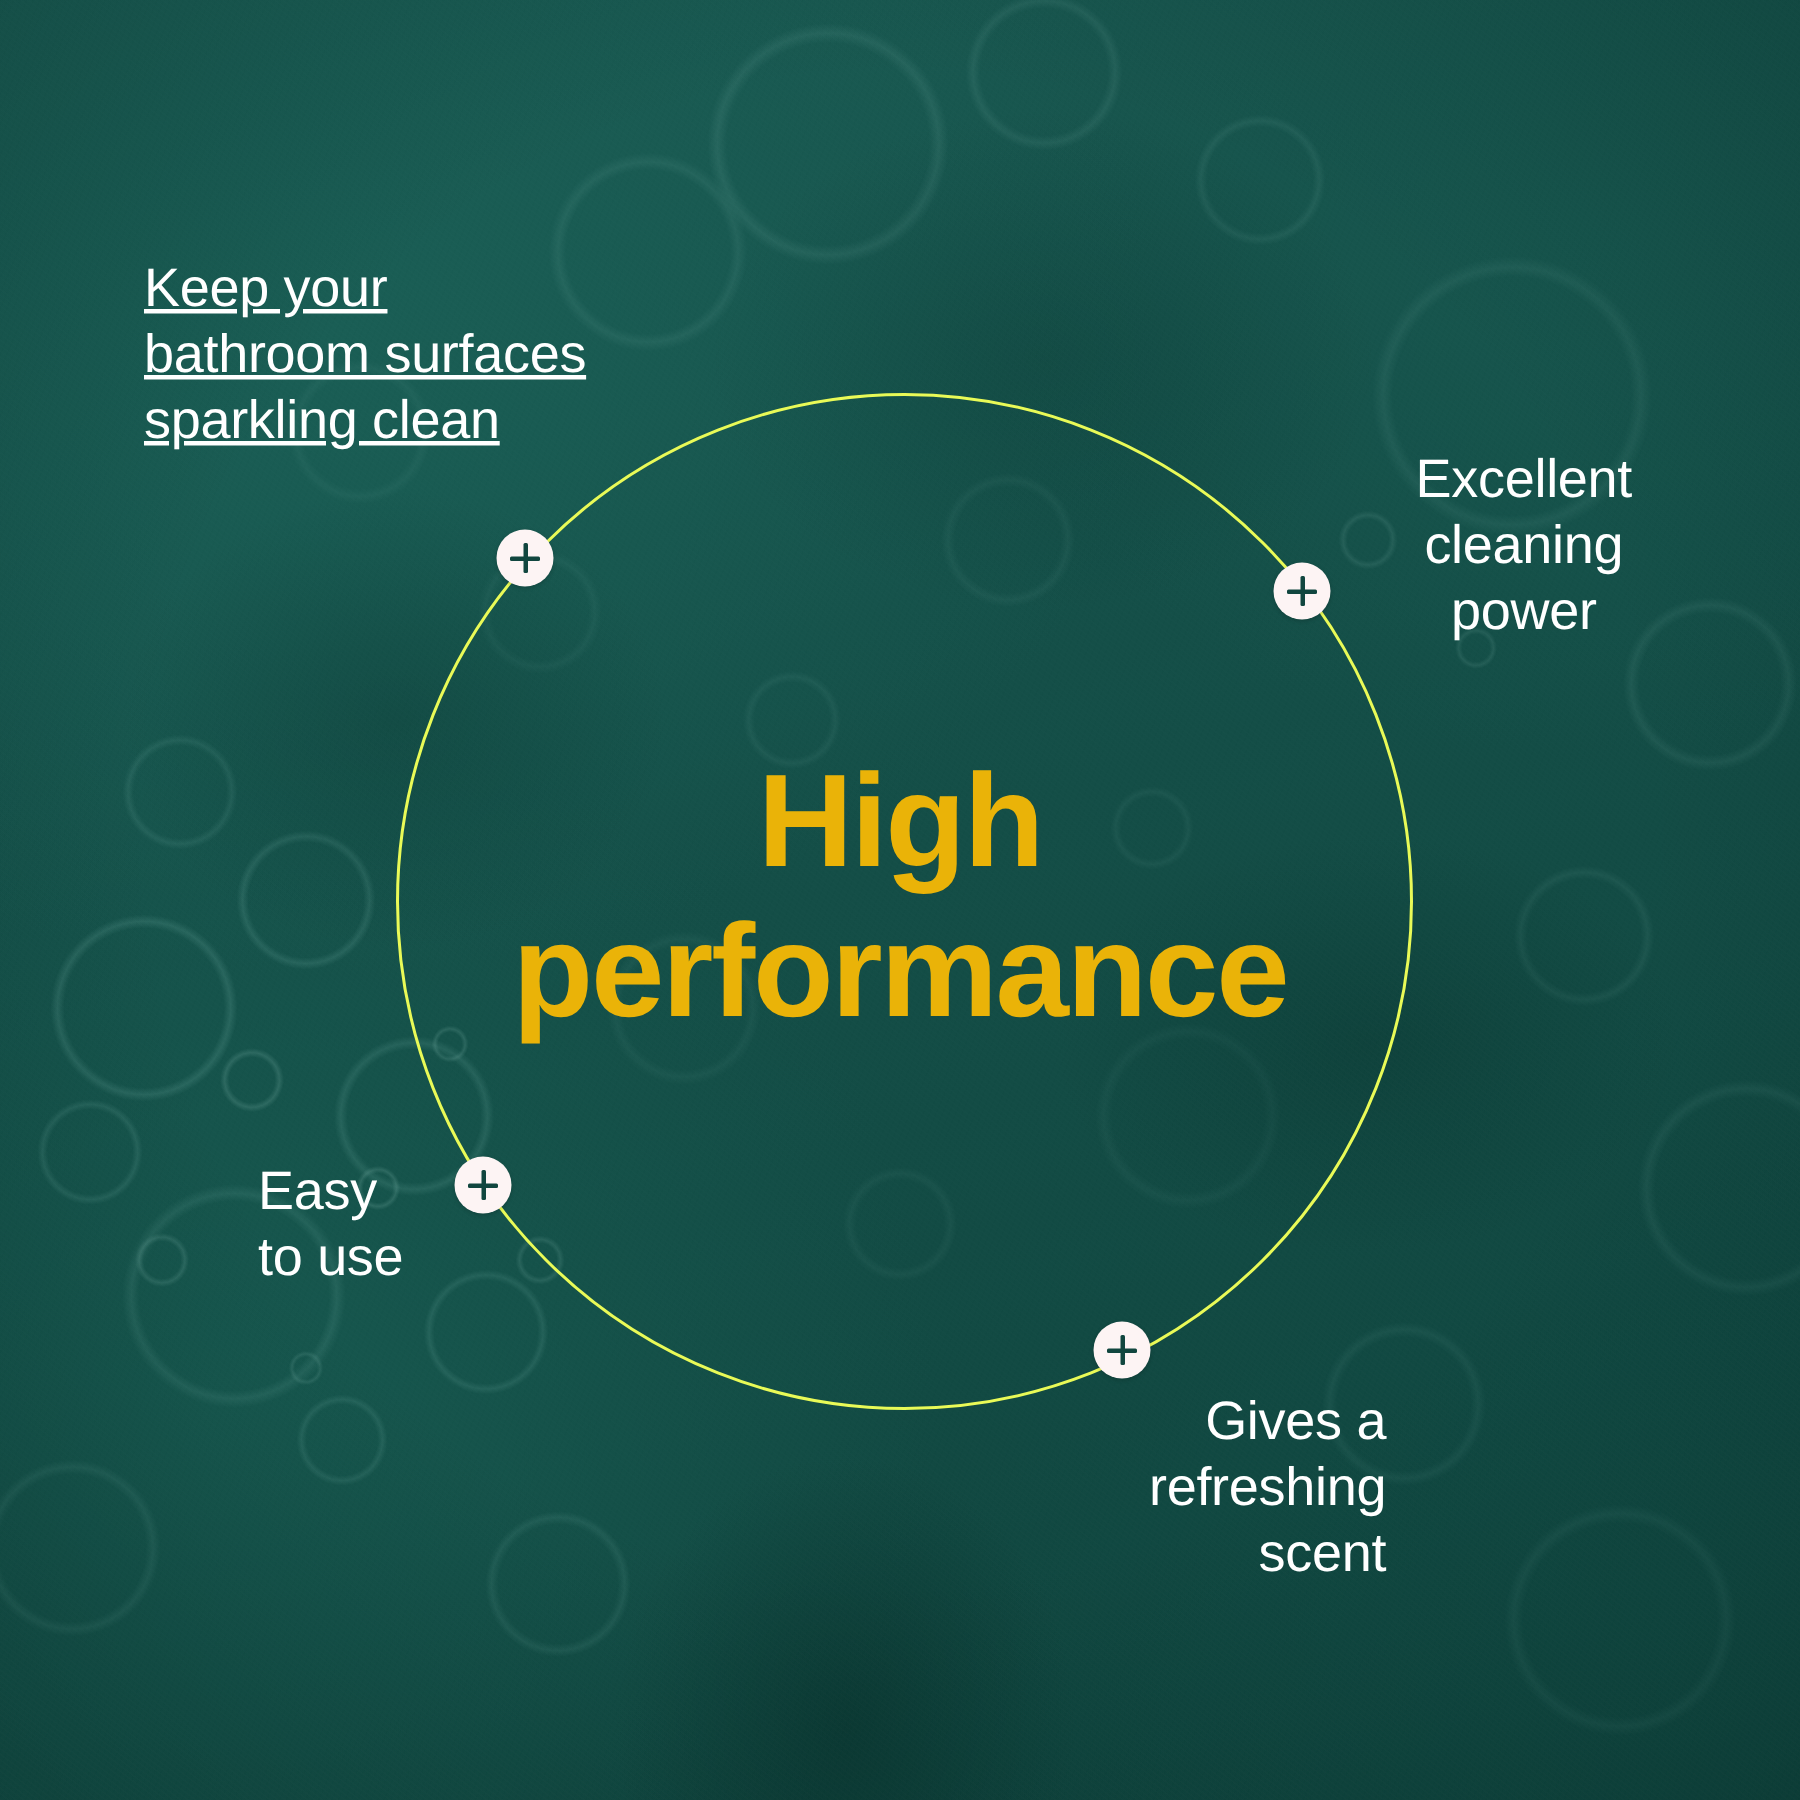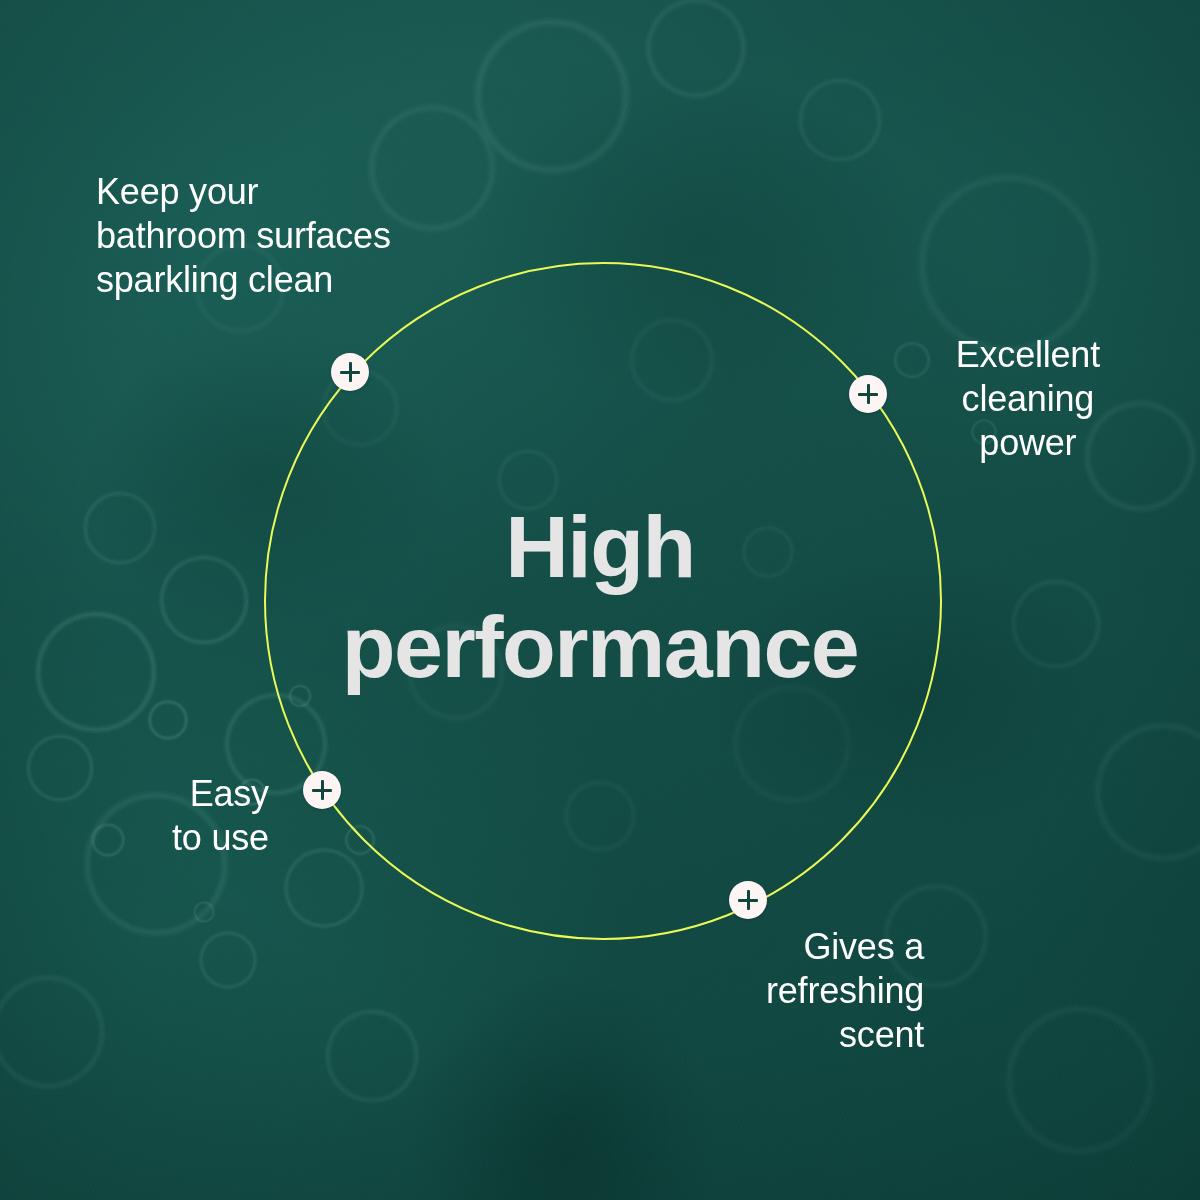--- a/index.html
+++ b/index.html
@@ -126,23 +126,23 @@
   
   .feature-label {
     position: absolute;
     color: #ffffff;
     font-size: 36px;
     line-height: 44px;
     font-weight: 400;
     letter-spacing: -.2px;
     white-space: pre-line;
   }
-  #label-surfaces { left: 96px;  top: 170px; text-align: left; }
-  #label-power    { right: 100px; top: 297px; text-align: center; margin-top: 36px; }
-  #label-easy     { left: 172px; top: 772px; text-align: right; }
+  #label-surfaces { left: 96px;  top: 170px; text-align: left; text-decoration: underline; }
+  #label-power    { right: 112px; top: 297px; text-align: center; }
+  #label-easy     { left: 172px; top: 772px; text-align: left; }
   #label-scent    { left: 766px; top: 925px; text-align: right; }
 
   
   .plus-badge {
     position: absolute;
     width: 38px;
     height: 38px;
     border-radius: 50%;
     background: #fdf4f4;
     box-shadow: 0 1px 3px rgba(0,0,0,.18);
@@ -172,21 +172,21 @@
   <div class="bg-layer" id="bg-bubbles-b"></div>
   <div class="bg-layer" id="bg-bubbles-c"></div>
   <div class="bg-layer" id="bg-bubbles-d"></div>
   <div class="bg-layer" id="bg-shade"></div>
   <div class="bg-layer" id="bg-grain"></div>
 
   <svg id="ring-svg" viewBox="0 0 1200 1200">
     <circle id="ring-circle" cx="603" cy="601" r="338" fill="none" stroke="#e9fa57" stroke-width="2"></circle>
   </svg>
 
-  <div id="headline" style="color: #e5e5e5;">High
+  <div id="headline" style="color: #eab308;">High
 performance</div>
 
   <div class="feature-label" id="label-surfaces">Keep your
 bathroom surfaces
 sparkling clean</div>
   <div class="plus-badge" id="badge-surfaces"></div>
 
   <div class="feature-label" id="label-power">Excellent
 cleaning
 power</div>

